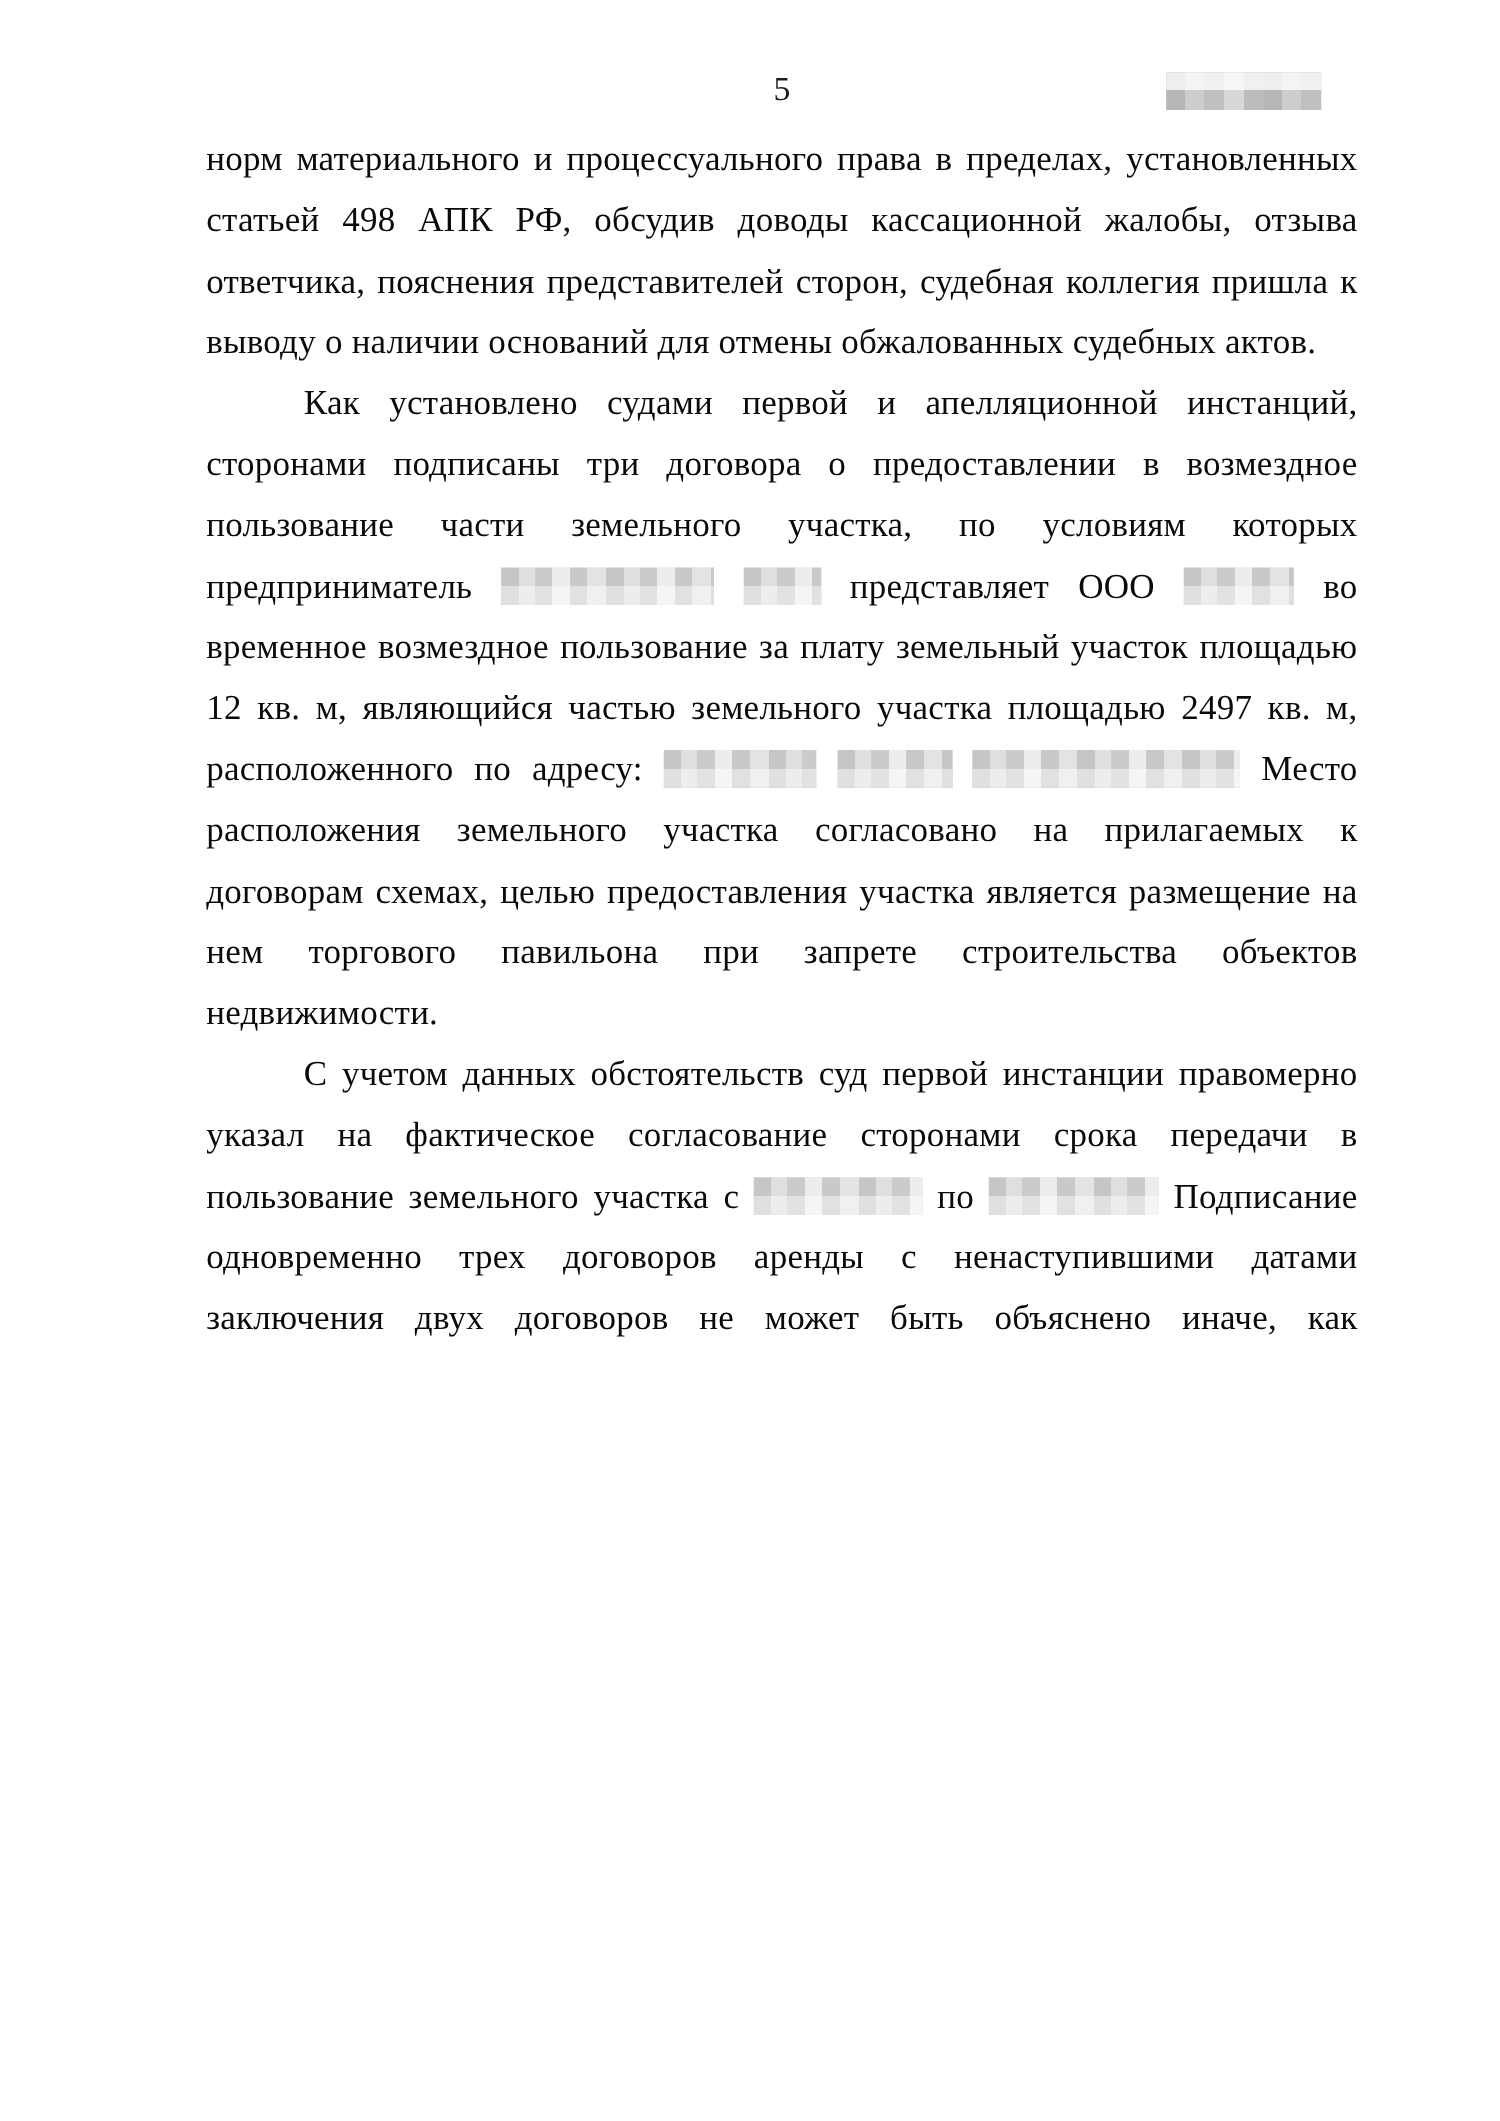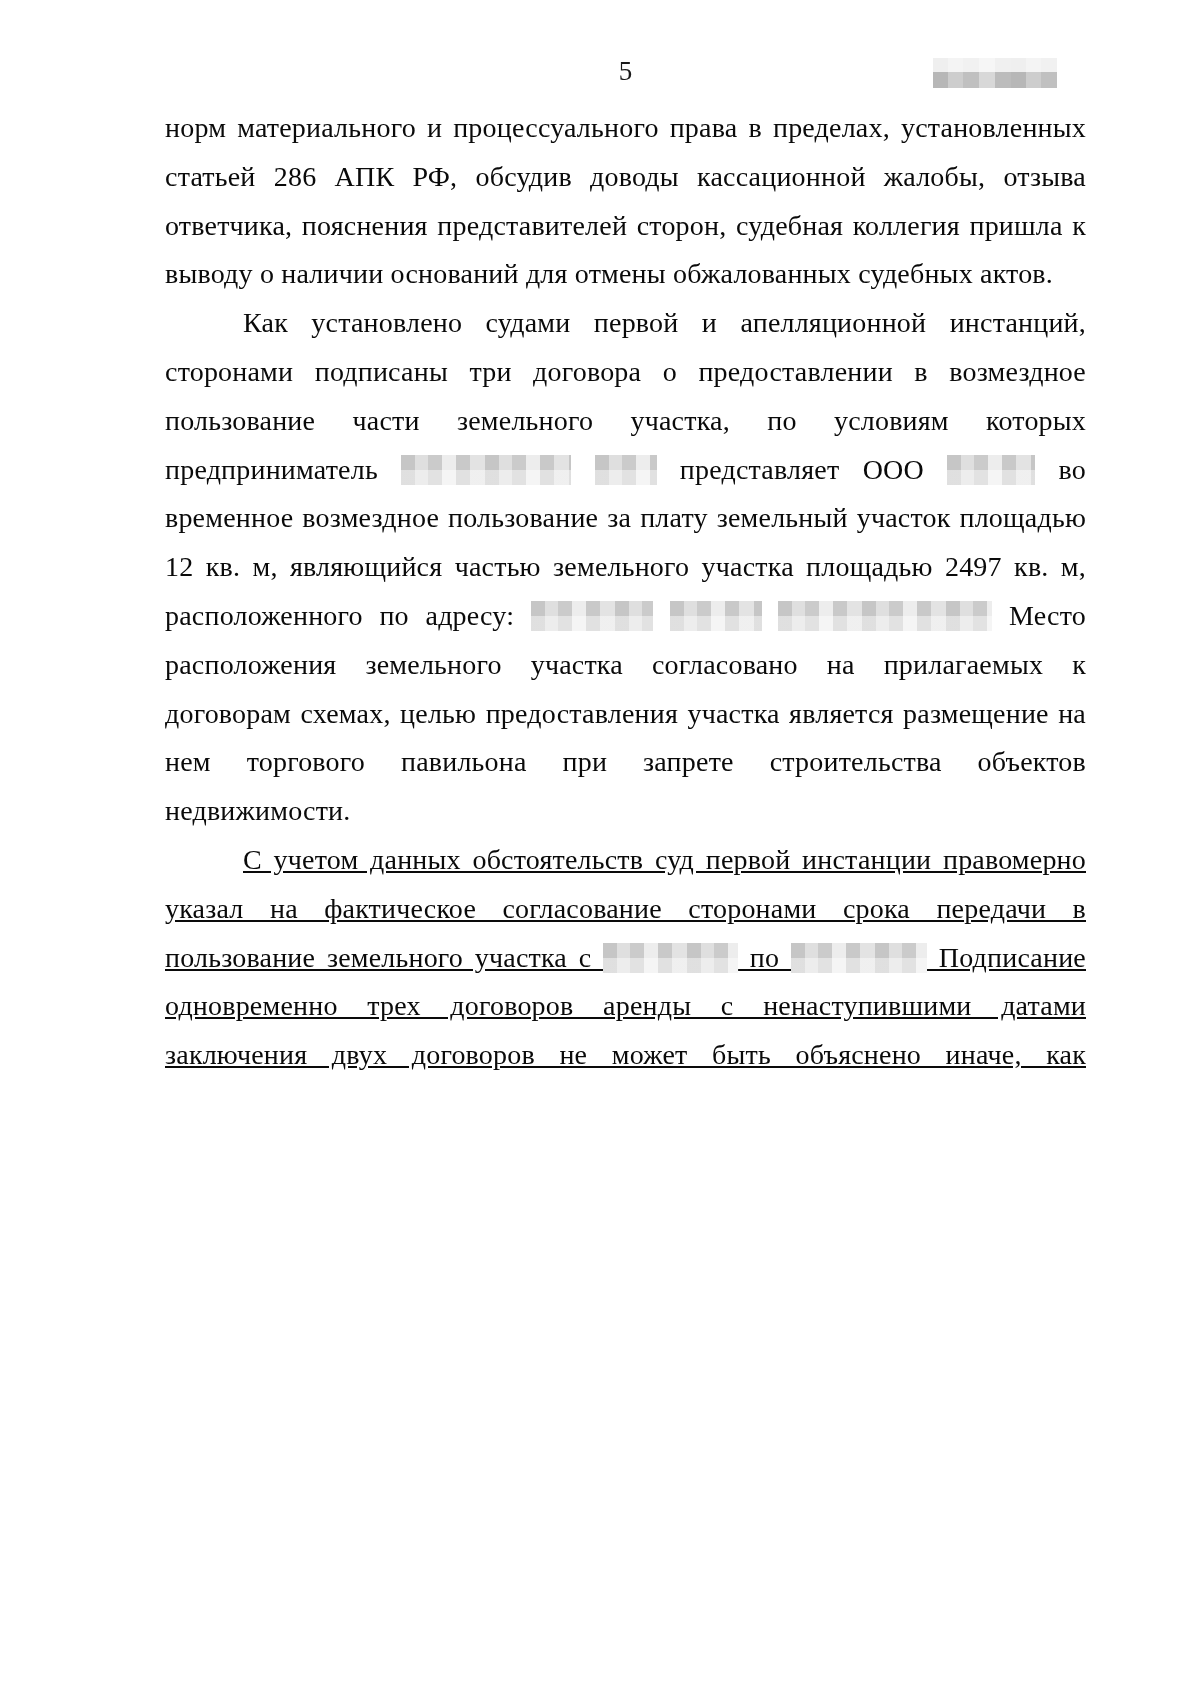--- a/index.html
+++ b/index.html
@@ -50,36 +50,35 @@
   .content p {
     margin: 0;
     padding: 0;
     text-indent: 78px;
   }
   .content p.no-indent {
     text-indent: 0;
   }
   .content p.justify-last {
     text-align-last: justify;
-    text-decoration: underline;
   }
   .redact {
     display: inline-block;
     height: 30px;
     vertical-align: -6px;
     background-color: #d9d9d9;
     background-image:
       repeating-linear-gradient(0deg, rgba(255,255,255,0.45) 0 15px, rgba(255,255,255,0) 15px 30px),
       repeating-linear-gradient(90deg, #c6c6c6 0 14px, #dfdfdf 14px 27px, #cbcbcb 27px 41px, #ededed 41px 55px, #c9c9c9 55px 69px, #e3e3e3 69px 84px);
   }
 </style>
 </head>
 <body>
 
 <div class="page">
   <div class="page-number">5</div>
   <div class="header-redact" style="width: 124px; height: 30px;"></div>
   <div class="content">
-      <p class="no-indent">норм материального и процессуального права в пределах, установленных статьей 286 АПК РФ, обсудив доводы кассационной жалобы, отзыва ответчика, пояснения представителей сторон, судебная коллегия пришла к выводу о наличии оснований для отмены обжалованных судебных актов.</p>
+      <p class="no-indent">норм материального и процессуального права в пределах, установленных статьей 498 АПК РФ, обсудив доводы кассационной жалобы, отзыва ответчика, пояснения представителей сторон, судебная коллегия пришла к выводу о наличии оснований для отмены обжалованных судебных актов.</p>
       <p class="">Как установлено судами первой и апелляционной инстанций, сторонами подписаны три договора о предоставлении в возмездное пользование части земельного участка, по условиям которых предприниматель <span class="redact" style="width: 170px;"></span> <span class="redact" style="width: 62px;"></span> представляет ООО <span class="redact" style="width: 88px;"></span> во временное возмездное пользование за плату земельный участок площадью 12 кв. м, являющийся частью земельного участка площадью 2497 кв. м, расположенного по адресу: <span class="redact" style="width: 122px;"></span> <span class="redact" style="width: 92px;"></span> <span class="redact" style="width: 214px;"></span> Место расположения земельного участка согласовано на прилагаемых к договорам схемах, целью предоставления участка является размещение на нем торгового павильона при запрете строительства объектов недвижимости.</p>
       <p class=" justify-last">С учетом данных обстоятельств суд первой инстанции правомерно указал на фактическое согласование сторонами срока передачи в пользование земельного участка с <span class="redact" style="width: 135px;"></span> по <span class="redact" style="width: 136px;"></span> Подписание одновременно трех договоров аренды с ненаступившими датами заключения двух договоров не может быть объяснено иначе, как</p>
     </div>
 </div>
 
 </body></html>

